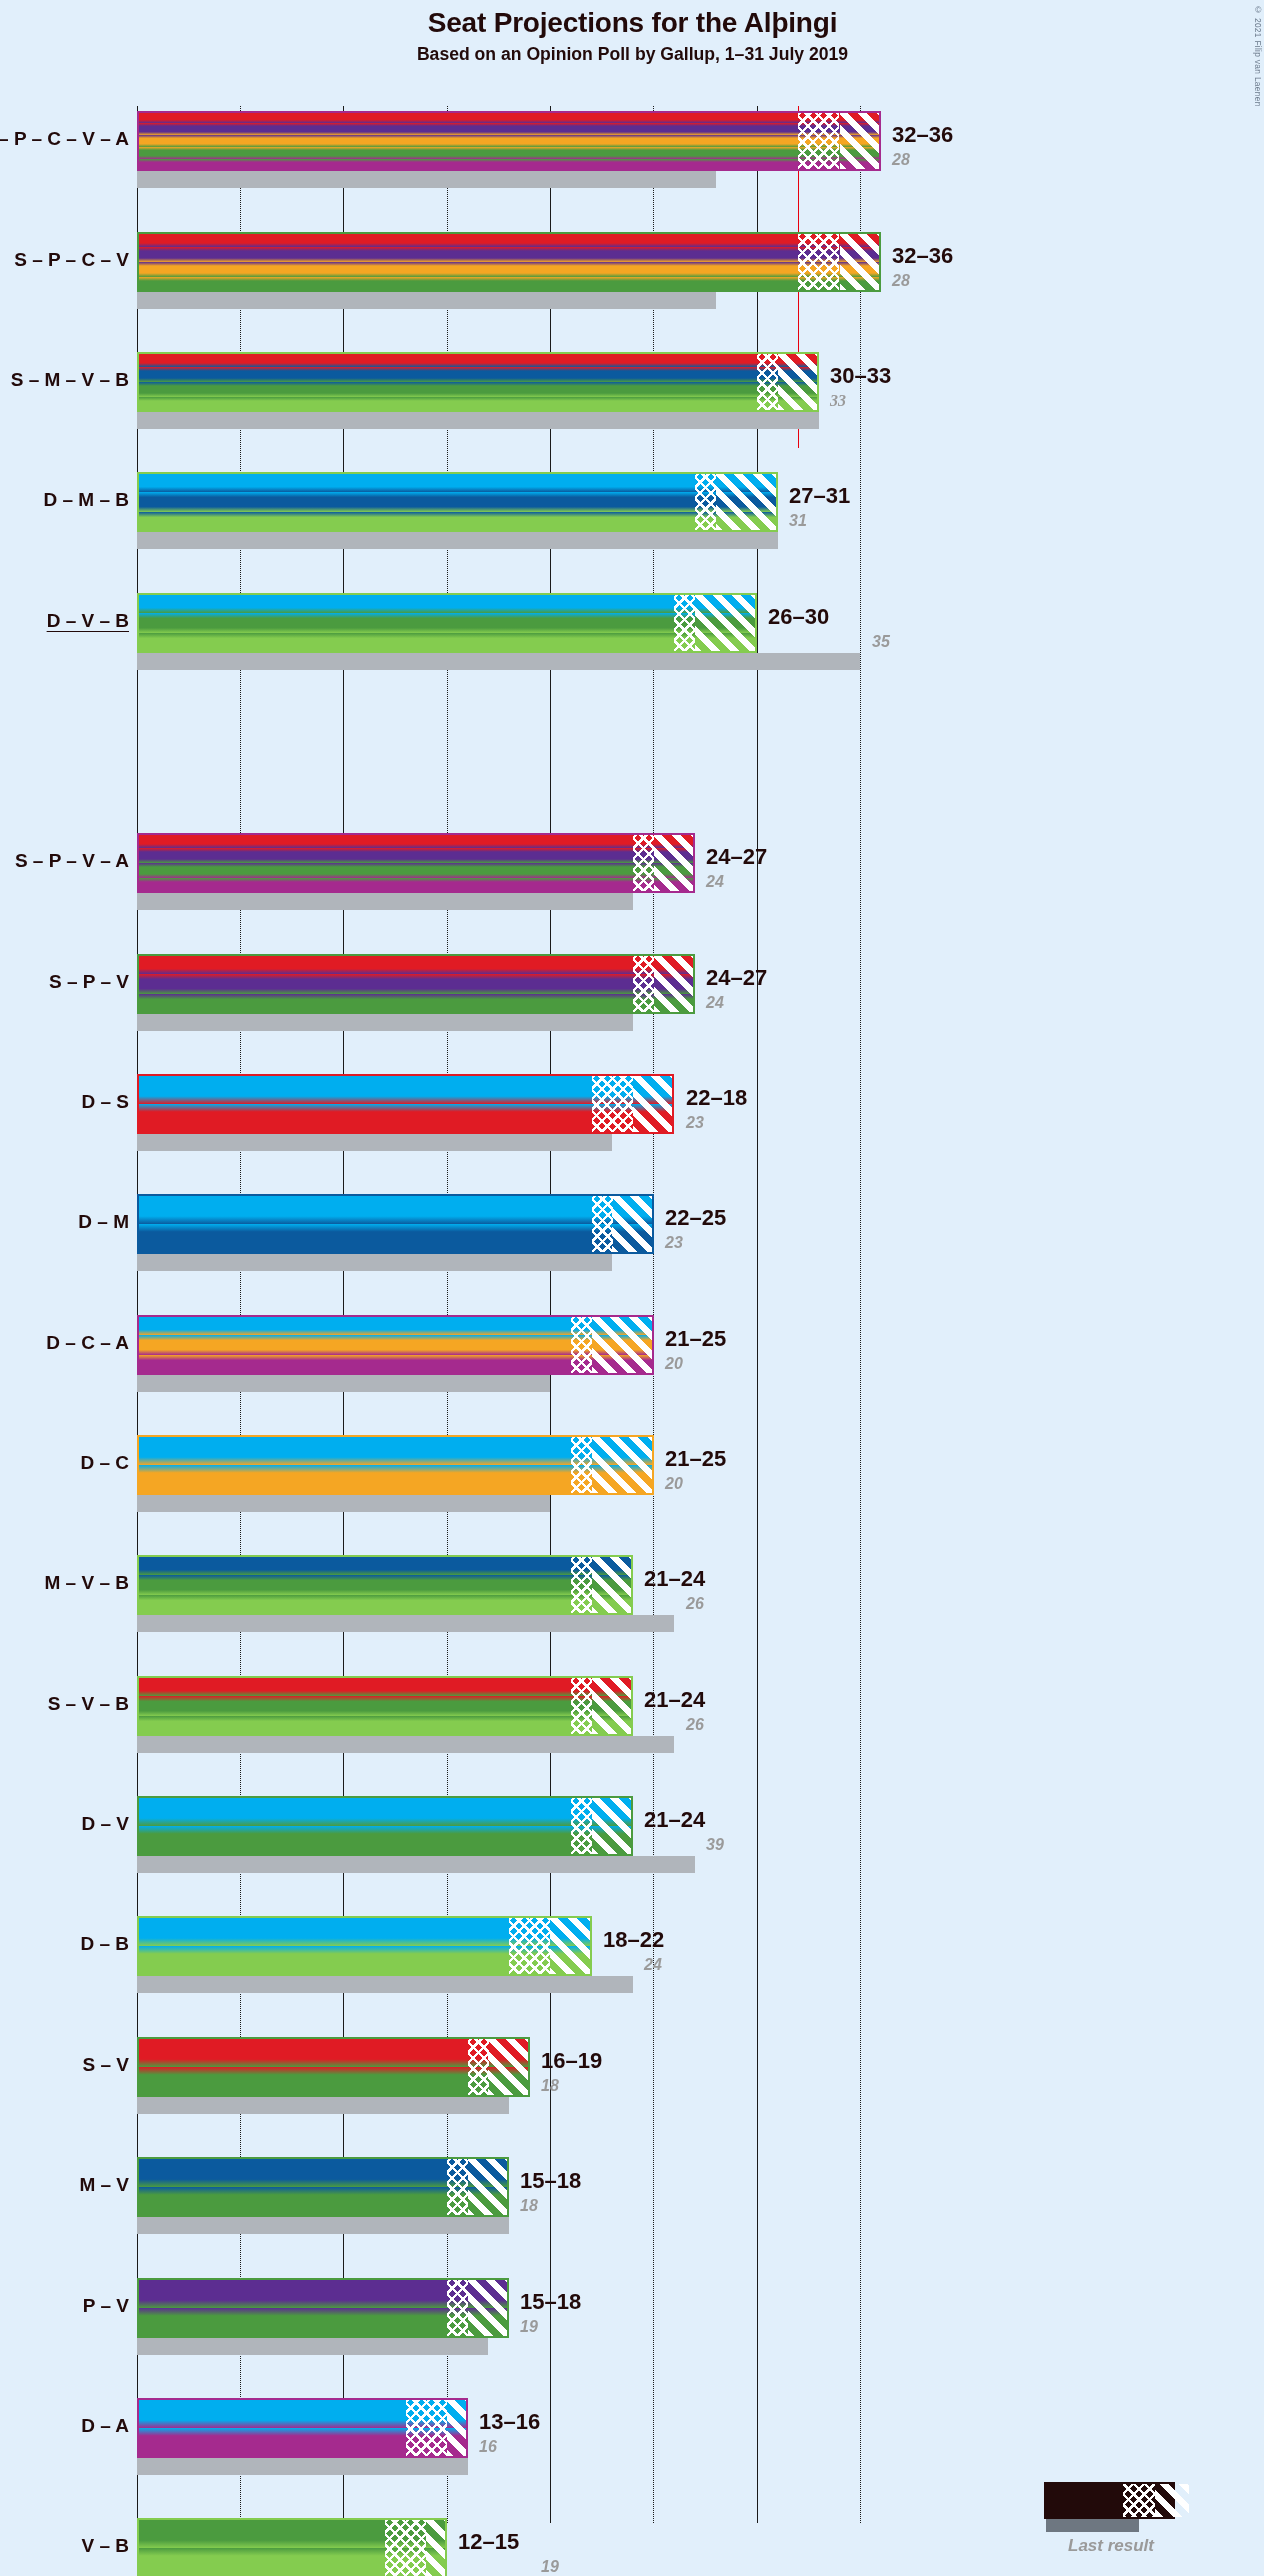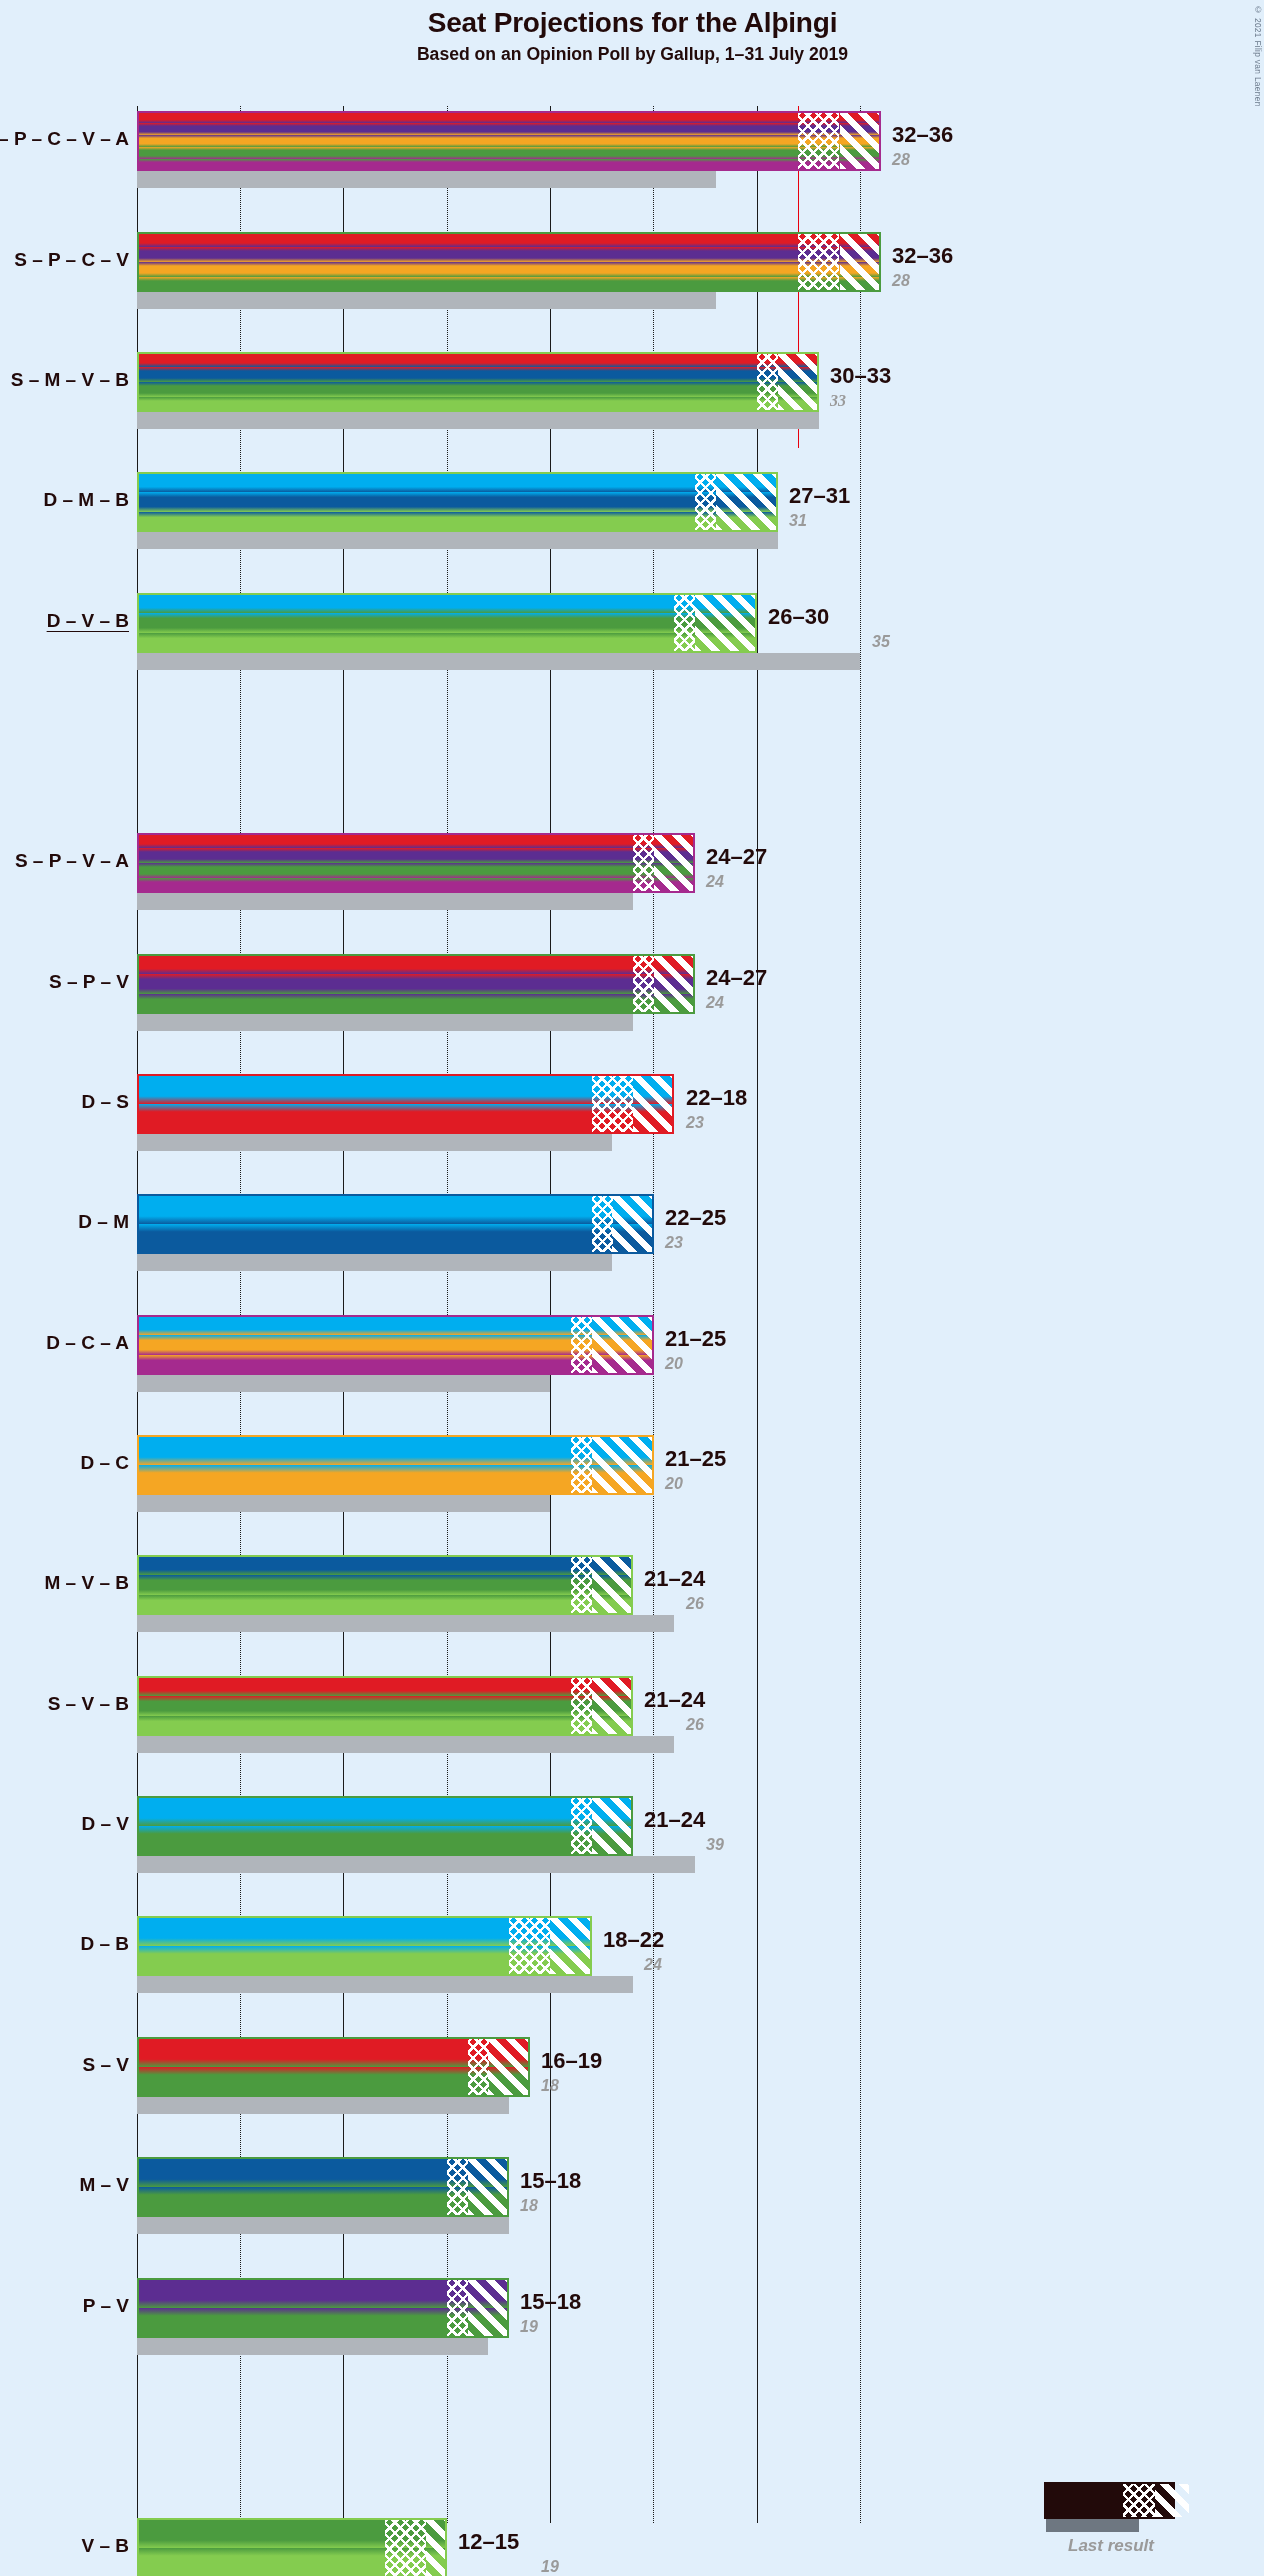--- a/index.html
+++ b/index.html
@@ -329,20 +329,33 @@
         <div class="bar-seg" style="top: 0px; height: 30px; background: linear-gradient(rgb(92, 45, 145) 0%, rgb(92, 45, 145) 26%, rgb(92, 45, 145) 74%, rgb(75, 155, 63) 100%);"></div>
         <div class="bar-seg" style="top: 30px; height: 30px; background: linear-gradient(rgb(92, 45, 145) 0%, rgb(75, 155, 63) 26%, rgb(75, 155, 63) 74%, rgb(75, 155, 63) 100%);"></div>
         <div class="ci-lo" style="left: 310px; width: 20.7px;"></div>
         <div class="ci-hi" style="left: 331px; width: 41px;"></div>
         <div class="bar-frame" style="border: 2.5px solid rgb(75, 155, 63); box-sizing: border-box;"></div>
       </div>
       <div class="last" style="left: 137px; top: 60px; width: 351px; height: 17px;"></div>
       <div class="range" style="left: 520px; top: 11px;">15–18</div>
       <div class="lastval" style="left: 520px; top: 40px;">19</div>
     </div>
+    <div class="row" style="top: 2398px; height: 77px;">
+      <div class="row-label" style="top: 17px;">D – A</div>
+      <div class="bar" style="left: 137px; top: 0px; width: 331px; height: 60px;">
+        <div class="bar-seg" style="top: 0px; height: 30px; background: linear-gradient(rgb(0, 174, 239) 0%, rgb(0, 174, 239) 26%, rgb(0, 174, 239) 74%, rgb(165, 42, 142) 100%);"></div>
+        <div class="bar-seg" style="top: 30px; height: 30px; background: linear-gradient(rgb(0, 174, 239) 0%, rgb(165, 42, 142) 26%, rgb(165, 42, 142) 74%, rgb(165, 42, 142) 100%);"></div>
+        <div class="ci-lo" style="left: 269px; width: 41px;"></div>
+        <div class="ci-hi" style="left: 310px; width: 20.7px;"></div>
+        <div class="bar-frame" style="border: 2.5px solid rgb(165, 42, 142); box-sizing: border-box;"></div>
+      </div>
+      <div class="last" style="left: 137px; top: 60px; width: 331px; height: 17px;"></div>
+      <div class="range" style="left: 479px; top: 11px;">13–16</div>
+      <div class="lastval" style="left: 479px; top: 40px;">16</div>
+    </div>
     <div class="row" style="top: 2518px; height: 77px;">
       <div class="row-label" style="top: 17px;">V – B</div>
       <div class="bar" style="left: 137px; top: 0px; width: 310px; height: 60px;">
         <div class="bar-seg" style="top: 0px; height: 30px; background: linear-gradient(rgb(75, 155, 63) 0%, rgb(75, 155, 63) 26%, rgb(75, 155, 63) 74%, rgb(132, 204, 79) 100%);"></div>
         <div class="bar-seg" style="top: 30px; height: 30px; background: linear-gradient(rgb(75, 155, 63) 0%, rgb(132, 204, 79) 26%, rgb(132, 204, 79) 74%, rgb(132, 204, 79) 100%);"></div>
         <div class="ci-lo" style="left: 248px; width: 41px;"></div>
         <div class="ci-hi" style="left: 289px; width: 20.7px;"></div>
         <div class="bar-frame" style="border: 2.5px solid rgb(132, 204, 79); box-sizing: border-box;"></div>
       </div>
       <div class="range" style="left: 458px; top: 11px;">12–15</div>

